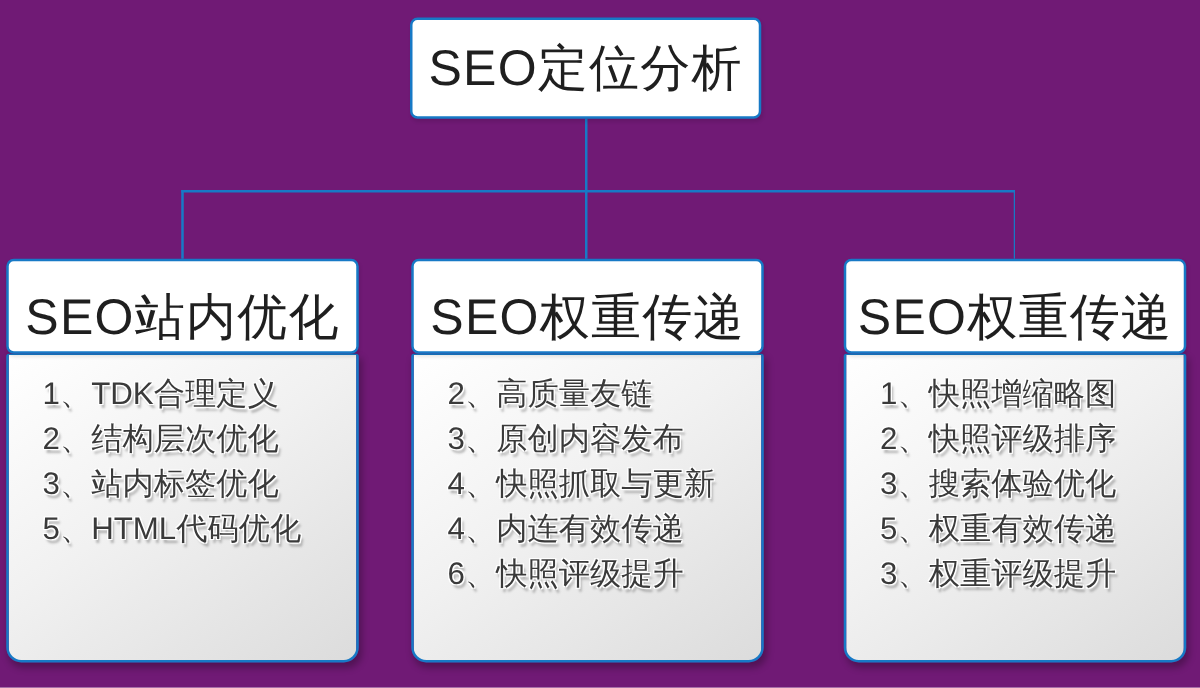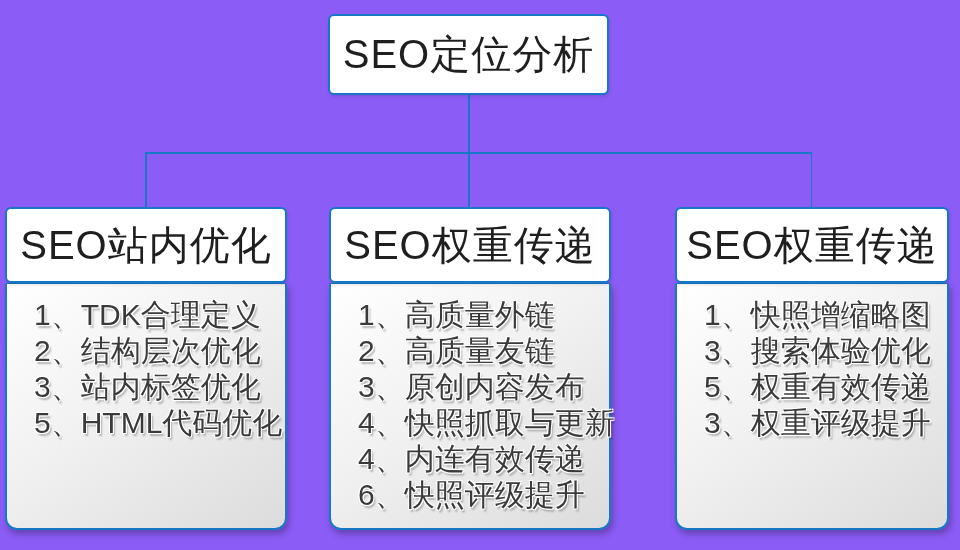--- a/index.html
+++ b/index.html
@@ -6,57 +6,57 @@
     --accent:#1779c6;
     --text-dark:#1f1f1f;
     --list-text:#3a3a3a;
   }
   *{margin:0;padding:0;box-sizing:border-box;}
   html,body{background:#ffffff;}
   body{
     font-family:"Liberation Sans","DejaVu Sans",sans-serif;
     width:960px;height:550px;overflow:hidden;
   }
-  .canvas{position:relative;width:960px;height:550px;background:#8b5cf6;}
+  .canvas{position:relative;width:960px;height:550px;background:#701a75;}
 
   
   .line{position:absolute;background:var(--accent);}
   .line.v{width:1.5px;}
   .line.h{height:1.5px;}
 
   
   .root-node{
     position:absolute;left:328px;top:14px;width:281px;height:81px;
     background:#ffffff;border:2px solid var(--accent);border-radius:6px;
     display:flex;align-items:center;justify-content:center;
     box-shadow:1px 2px 3px rgba(0,0,0,0.10);
     font-size:40px;color:var(--text-dark);letter-spacing:1px;white-space:nowrap;
   }
 
   
   .column{position:absolute;top:207px;}
   .branch-header{
     position:absolute;left:0;top:0;width:100%;height:76px;
     background:#ffffff;border:2px solid var(--accent);border-radius:6px;
-    display:flex;align-items:center;justify-content:center;
+    display:flex;align-items:flex-end;justify-content:center;
     box-shadow:1px 2px 3px rgba(0,0,0,0.10);
     font-size:40px;color:var(--text-dark);letter-spacing:1px;white-space:nowrap;
     z-index:2;
   }
   .branch-list{
     position:absolute;left:0;top:76px;width:100%;height:247px;
     background:linear-gradient(145deg,#ffffff 0%,#f1f1f1 45%,#dcdcdc 100%);
     border:2px solid var(--accent);border-top-width:1px;
     border-radius:2px 2px 12px 12px;
     box-shadow:2px 4px 6px rgba(0,0,0,0.28);
     padding:13px 0 0 27px;
     z-index:1;
   }
   .list-item{
-    font-size:30px;line-height:36px;color:var(--list-text);white-space:nowrap;
+    font-size:25px;line-height:36px;color:var(--list-text);white-space:nowrap;
     text-shadow:-1px -1px 0 #ffffff,1px -1px 0 #ffffff,-1px 1px 0 #ffffff,
                  1px 1px 0 #ffffff,2px 3px 2px rgba(0,0,0,0.28);
   }
   .col1{left:5px;width:282px;}
   .col2{left:329px;width:282px;}
   .col3{left:675px;width:274px;}
 </style>
 </head>
 <body>
 
@@ -81,34 +81,34 @@
       <div class="list-item">3、站内标签优化</div>
       <div class="list-item">5、HTML代码优化</div>
     </div>
   </div>
 
   <div class="column col2">
     <div class="branch-header">
       <span>SEO权重传递</span>
     </div>
     <div class="branch-list">
-      <div class="list-item">1、高质量外链</div>
       <div class="list-item">2、高质量友链</div>
       <div class="list-item">3、原创内容发布</div>
       <div class="list-item">4、快照抓取与更新</div>
       <div class="list-item">4、内连有效传递</div>
       <div class="list-item">6、快照评级提升</div>
     </div>
   </div>
 
   <div class="column col3">
     <div class="branch-header">
       <span>SEO权重传递</span>
     </div>
     <div class="branch-list">
       <div class="list-item">1、快照增缩略图</div>
+      <div class="list-item">2、快照评级排序</div>
       <div class="list-item">3、搜索体验优化</div>
       <div class="list-item">5、权重有效传递</div>
       <div class="list-item">3、权重评级提升</div>
     </div>
   </div>
 
 </div>
 
 </body></html>

